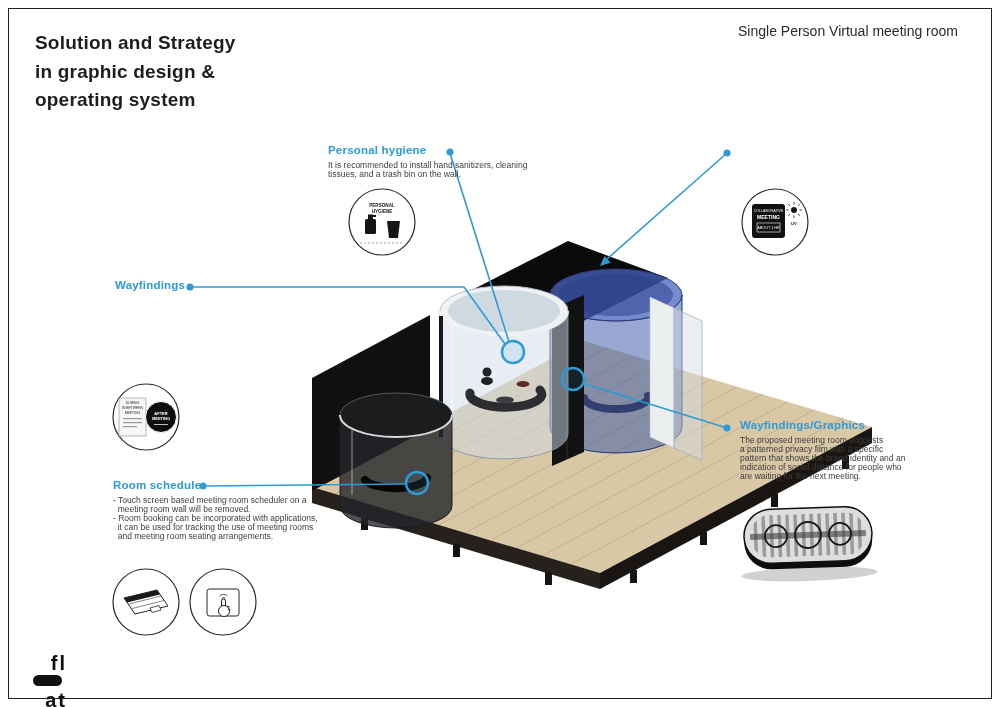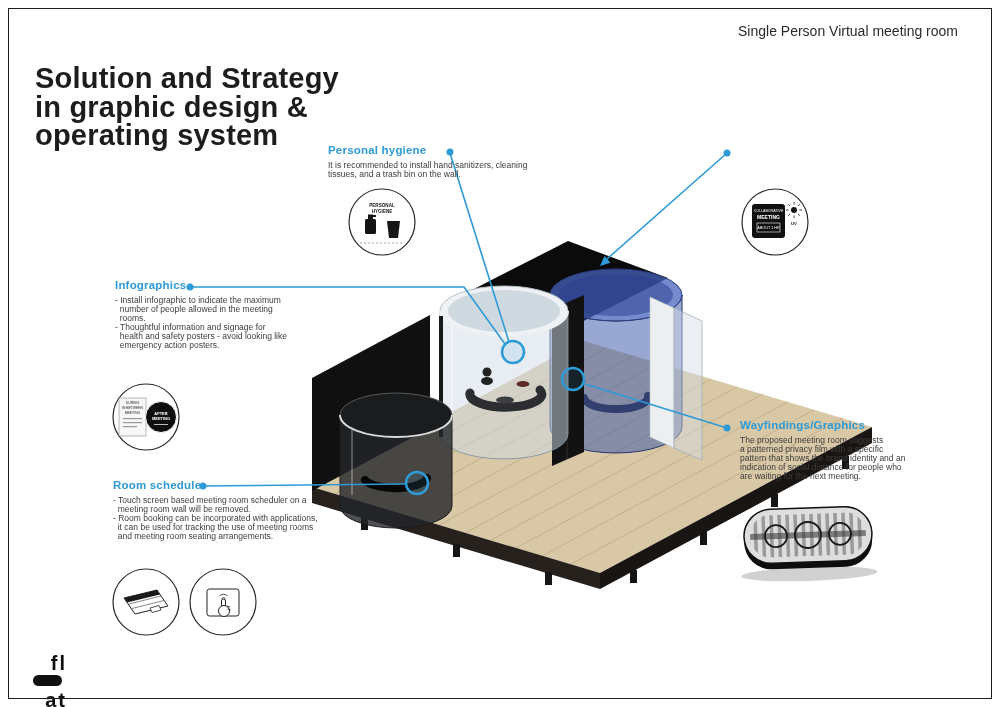--- a/index.html
+++ b/index.html
@@ -1,21 +1,21 @@
 <!DOCTYPE html>
 <html style="--accent: #2E9AD6; --ink: #1d1d1f;"><head>
 <meta charset="utf-8">
 <style>
   :root { --accent:#2E9AD6; --ink:#1d1d1f; }
   * { box-sizing:border-box; }
   body { margin:0; background:#ffffff; font-family:"Liberation Sans", sans-serif; }
   .slide { position:relative; width:1000px; height:707px; background:#fff; overflow:hidden; }
   .frame { position:absolute; inset:8px; border:1px solid #1f1f1f; pointer-events:none; z-index:4; }
-  .title { position:absolute; left:35px; top:29px; font-size:29px; font-weight:bold;
-           color:var(--ink); line-height:28.5px; white-space:pre; letter-spacing:0.2px; z-index:3;margin-top:35px; }
+  .title { position:absolute; left:35px; top:29px; font-size:19px; font-weight:bold;
+           color:var(--ink); line-height:28.5px; white-space:pre; letter-spacing:0.2px; z-index:3; }
   .subtitle { position:absolute; top:23px; right:42px; font-size:14px; color:#2a2a2a; z-index:3; }
   .callout { position:absolute; z-index:3; }
   .callout h3 { margin:0 0 5px 0; font-size:11.5px; font-weight:bold; color:var(--accent); letter-spacing:0.2px; }
   .callout .body { font-size:8.5px; line-height:9px; color:#3c3c3c; white-space:pre; }
   #co-ph   { left:328px; top:144px; }
   #co-mb   { left:740px; top:144px; }
   #co-info { left:115px; top:279px; }
   #co-rs   { left:113px; top:479px; }
   #co-wf   { left:740px; top:419px; }
   .scene { position:absolute; inset:0; z-index:1; }
@@ -39,27 +39,21 @@
   <div class="subtitle">Single Person Virtual meeting room</div>
 
   <div class="callout" id="co-ph">
     <h3>Personal hygiene</h3>
     <div class="body">It is recommended to install hand sanitizers, cleaning
 tissues, and a trash bin on the wall.</div>
   </div>
 
 
   <div class="callout" id="co-info">
-    <h3>Infographics</h3>
-    <div class="body">- Install infographic to indicate the maximum
-  number of people allowed in the meeting
-  rooms.
-- Thoughtful information and signage for
-  health and safety posters - avoid looking like
-  emergency action posters.</div>
+    <h3>Wayfindings</h3>
   </div>
 
   <div class="callout" id="co-rs">
     <h3>Room schedule</h3>
     <div class="body">- Touch screen based meeting room scheduler on a
   meeting room wall will be removed.
 - Room booking can be incorporated with applications,
   it can be used for tracking the use of meeting rooms
   and meeting room seating arrangements.</div>
   </div>

